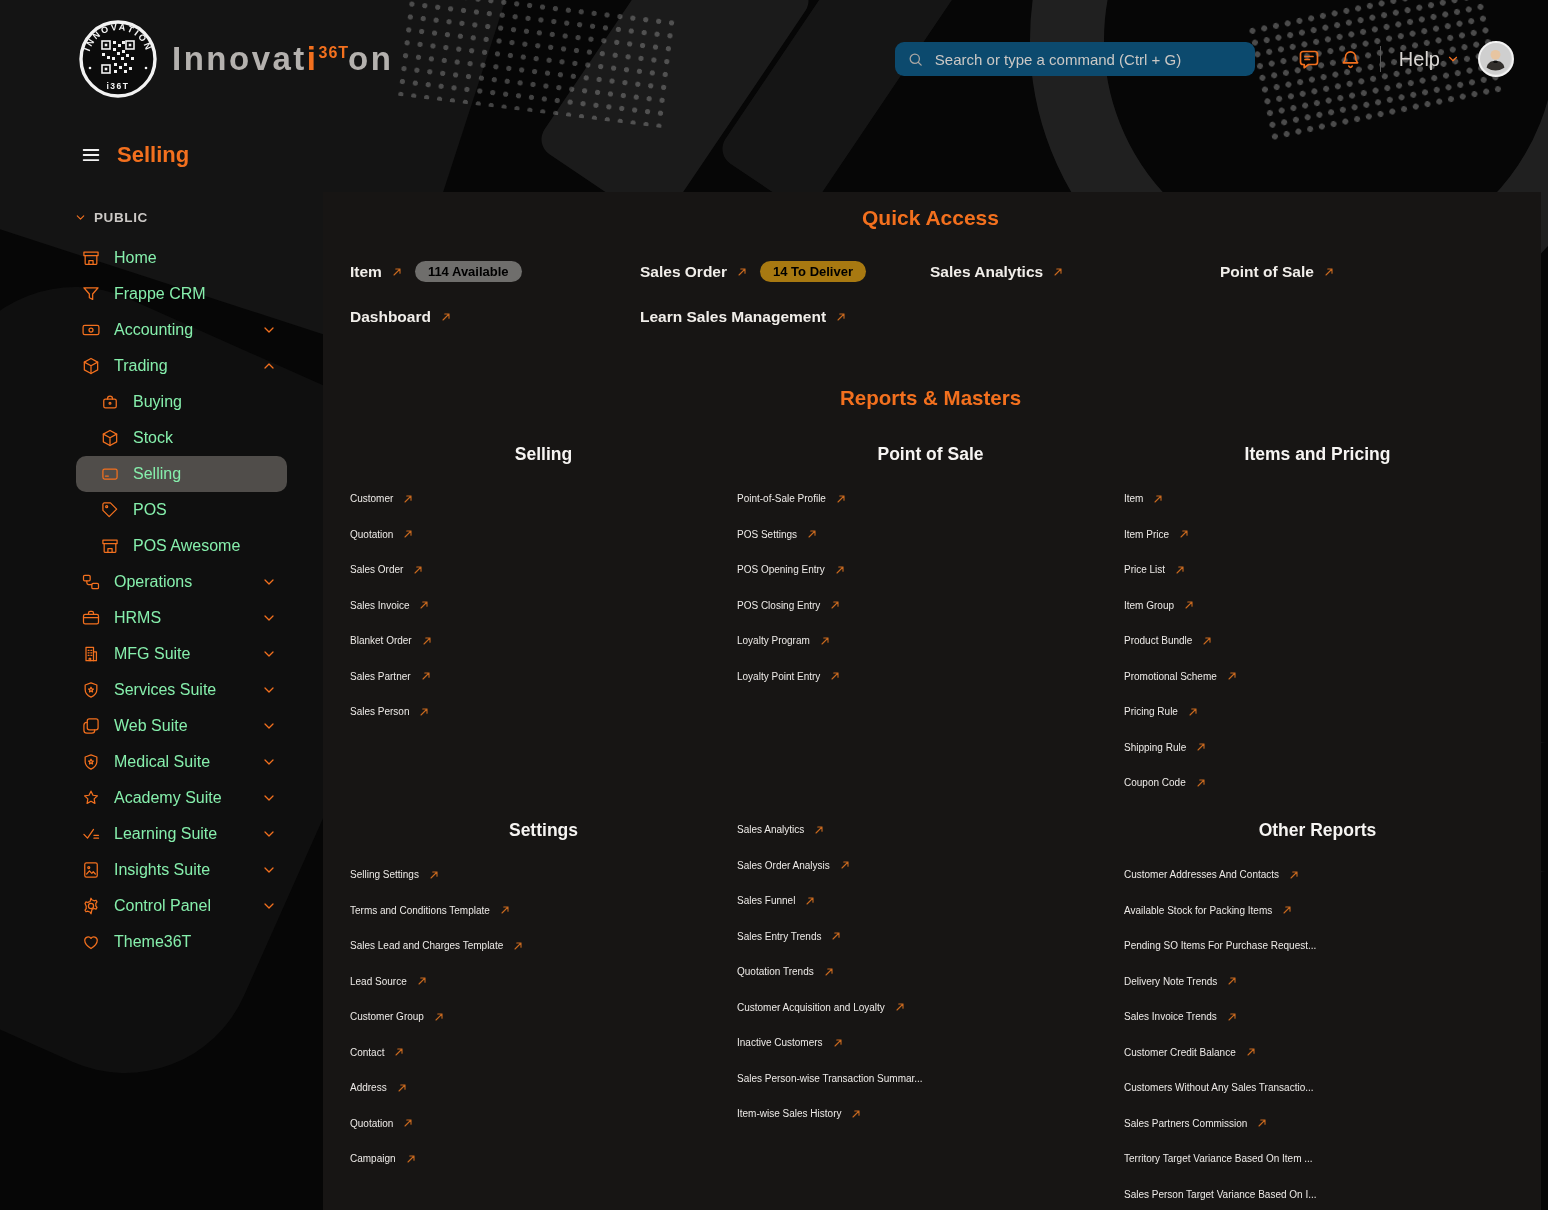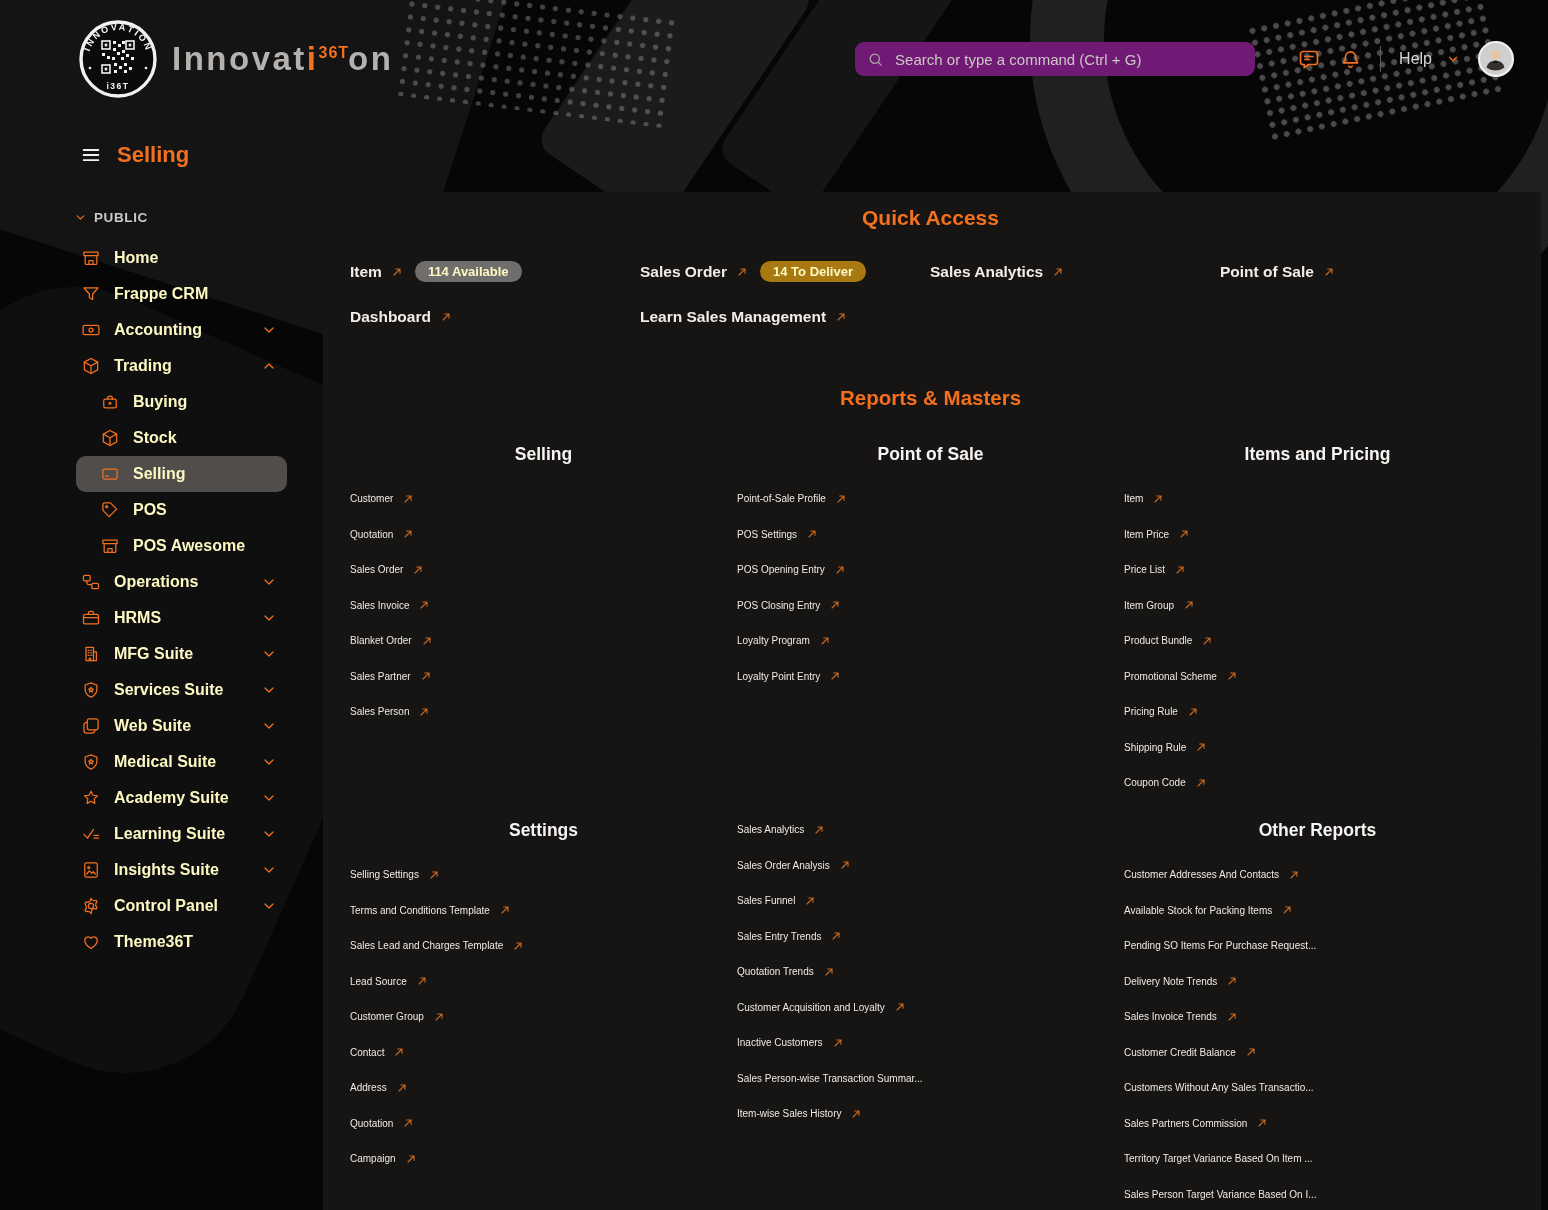--- a/index.html
+++ b/index.html
@@ -22,57 +22,57 @@
   #art-strip{left:1516px;top:992px;width:16px;height:218px;background:linear-gradient(180deg,#565656 0 58%,#9b9b9b 58%);}
   #art-arc-br{left:1492px;top:742px;width:110px;height:130px;border-left:18px solid #1e1e1e;border-radius:50%;opacity:.9;}
 
   
   .header{position:relative;z-index:2;height:118px;display:flex;align-items:center;padding:0 34px 0 78px;}
   .logo-wrap{display:flex;align-items:center;gap:14px;}
   .logo-badge{width:80px;height:80px;display:block;}
   .wordmark{position:relative;font-size:33px;font-weight:600;letter-spacing:2.5px;color:#b4b1ae;white-space:nowrap;}
   .wm-i{color:var(--accent);font-weight:700;}
   .wm-sup{color:var(--accent);font-size:16px;font-weight:700;position:relative;top:-12px;letter-spacing:1px;margin:0 -1px 0 0;}
-  .search-pill{margin-left:auto;margin-right:42px;width:400px;height:34px;background:#701a75;border-radius:9px;display:flex;align-items:center;padding:0 12px;gap:9px;}
+  .search-pill{margin-left:auto;margin-right:42px;width:360px;height:34px;background:#0c4a6e;border-radius:9px;display:flex;align-items:center;padding:0 12px;gap:9px;}
   .search-pill svg{flex:none;stroke:#a9a6a3;fill:none;stroke-width:1.8;stroke-linecap:round;}
   .search-pill input{flex:1;background:transparent;border:none;outline:none;color:#cbc8c5;font-size:15px;font-family:"Liberation Sans",sans-serif;}
   .search-pill input::placeholder{color:#cbc8c5;opacity:1;}
   .hdr-icons{display:flex;align-items:center;gap:18px;}
   .hdr-icon{display:flex;align-items:center;justify-content:center;cursor:pointer;}
   .hdr-icon svg{stroke:var(--accent);fill:none;stroke-width:1.7;stroke-linecap:round;stroke-linejoin:round;}
   .hdr-divider{width:1px;height:26px;background:#5a5a5a;}
-  .help{display:flex;align-items:center;gap:14px;color:#d9d6d3;font-size:16px;cursor:pointer;}
+  .help{display:flex;align-items:center;gap:6px;color:#d9d6d3;font-size:20px;cursor:pointer;}
   .help svg{stroke:var(--accent);fill:none;stroke-width:2;stroke-linecap:round;stroke-linejoin:round;}
   .avatar{width:36px;height:36px;border-radius:50%;border:2.5px solid #f2f2f2;overflow:hidden;background:#d8d8d8;cursor:pointer;flex:none;}
 
   
   .app{position:relative;z-index:1;display:flex;height:1092px;}
   .sidebar{width:323px;flex:none;}
   .workspace-head{display:flex;align-items:center;gap:15px;margin:24px 0 0 80px;}
   .workspace-head svg{stroke:#f2f2f2;fill:none;stroke-width:2;stroke-linecap:round;cursor:pointer;}
   .workspace-title{font-size:22px;font-weight:700;color:var(--accent);}
   .section-row{display:flex;align-items:center;gap:7px;margin:42px 0 15px 74px;color:#ccc9c6;font-size:13.5px;font-weight:600;letter-spacing:.6px;}
   .section-row svg{stroke:var(--accent);fill:none;stroke-width:2;stroke-linecap:round;stroke-linejoin:round;}
   .side-list{padding:0 36px 0 76px;}
   .side-item{display:flex;align-items:center;gap:13px;height:36px;border-radius:10px;padding:0 10px 0 5px;cursor:pointer;}
   .side-item.child{padding-left:24px;}
   .side-item.active{background:#504d4a;}
-  .side-label{font-size:16px;color:#fef9c3;font-weight:700;white-space:nowrap;}
+  .side-label{font-size:16px;color:#86efac;font-weight:400;white-space:nowrap;}
   .side-chevron{margin-left:auto;flex:none;}
   .side-item svg{flex:none;}
 
   
   .main{flex:1;margin-right:48px;text-align:center;}
   .panel{background:#171514;margin-top:74px;min-height:1018px;padding:14px 30px 30px 27px;}
   .qa-title{font-size:21px;font-weight:700;color:var(--accent);margin:0 0 26px;}
   .qa-grid{display:grid;grid-template-columns:repeat(4,290px);row-gap:14px;}
   .qa-item{display:flex;align-items:center;height:31px;cursor:pointer;}
   .qa-label{font-size:15.5px;font-weight:600;color:#f1eeea;white-space:nowrap;}
   .ne-arrow{margin-left:9px;flex:none;}
-  .badge{margin-left:12px;border-radius:13px;padding:3px 13px;font-size:13px;font-weight:600;color:#fef9c3;white-space:nowrap;}
+  .badge{margin-left:12px;border-radius:13px;padding:3px 13px;font-size:13px;font-weight:600;color:#000000;white-space:nowrap;}
   .rm-title{font-size:20.5px;font-weight:700;color:var(--accent);margin:54px 0 0;}
   .rm-grid{display:grid;grid-template-columns:repeat(3,387px);row-gap:28px;margin-top:34px;}
   .rm-section h3{font-size:17.5px;font-weight:700;color:#f6f4f2;margin:0 0 24px;}
   .rm-section ul{list-style:none;margin:0;padding:0;}
   .rm-section li{display:flex;align-items:center;margin-bottom:16.5px;font-size:10px;font-weight:500;color:#edeae7;line-height:19px;cursor:pointer;white-space:nowrap;}
   .rm-section li:last-child{margin-bottom:0;}
 </style>
 </head>
 <body>
 

